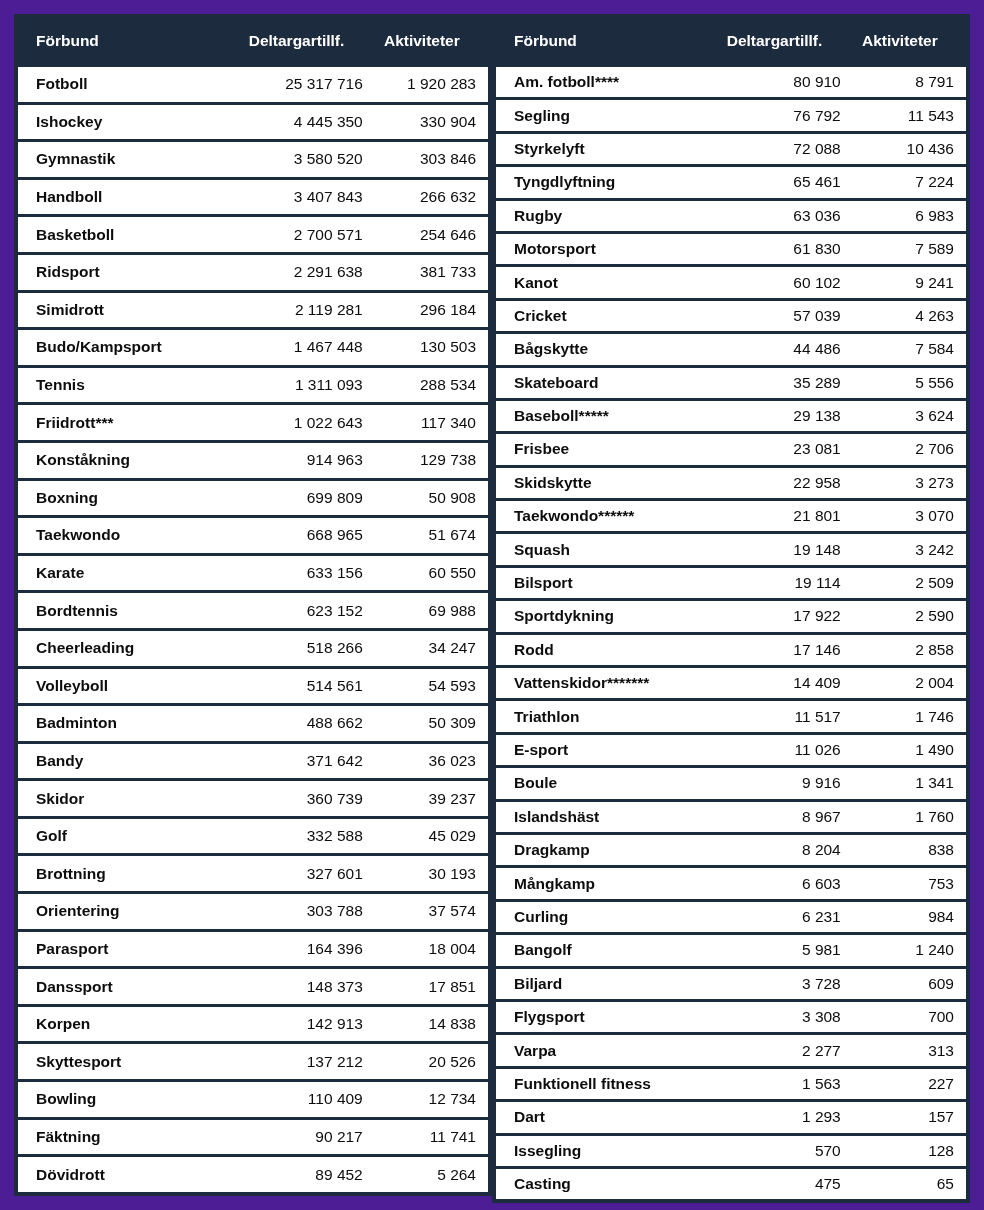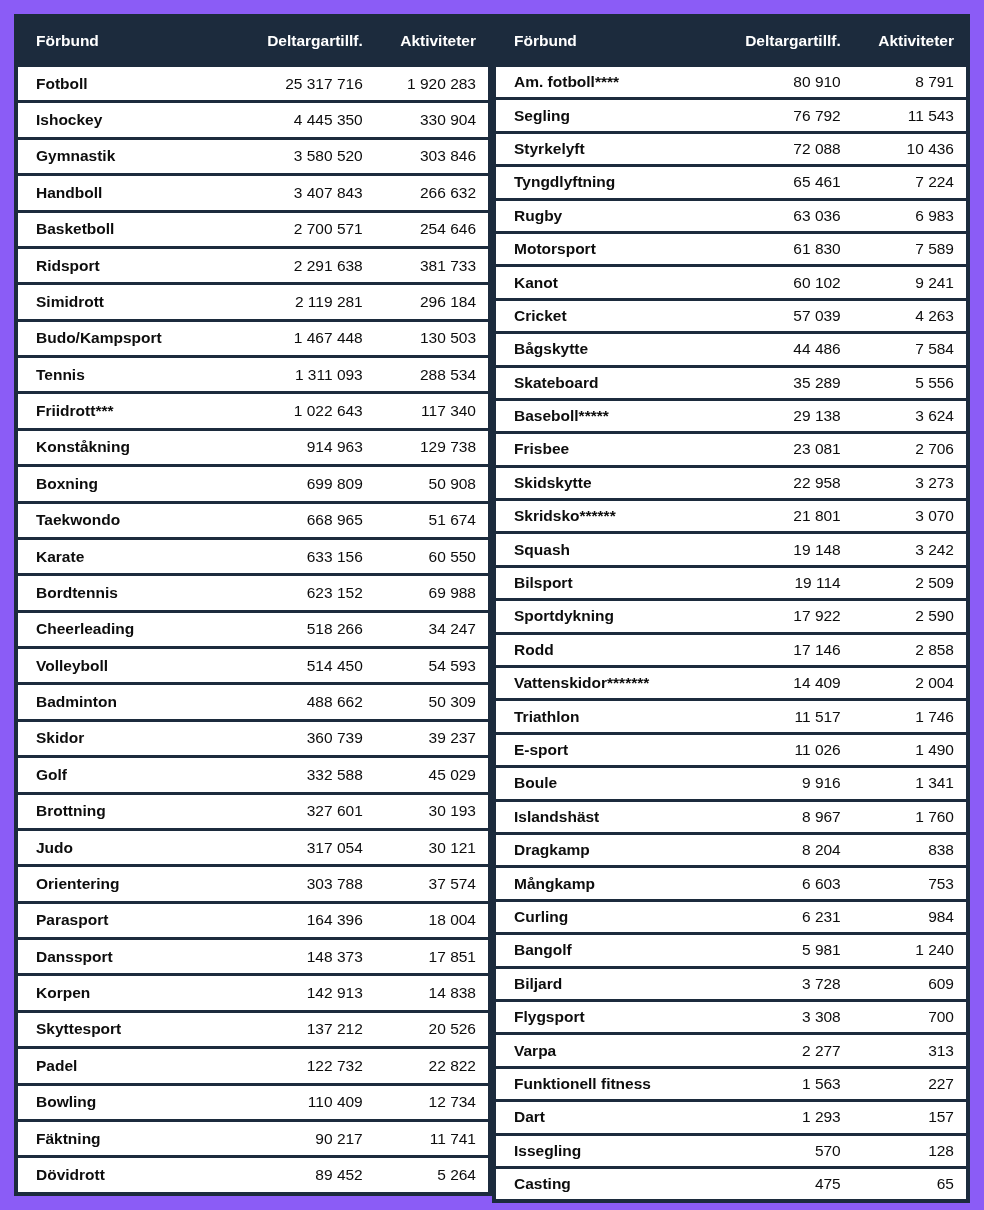--- a/index.html
+++ b/index.html
@@ -7,21 +7,21 @@
     padding: 0;
     background: #ffffff;
     font-family: "Liberation Sans", sans-serif;
   }
   .page {
     box-sizing: border-box;
     width: 984px;
     height: 1210px;
     padding: 14px;
     display: flex;
-    background: #8b5cf6;
+    background: #4c1d95;
   }
   table.stats-table {
     border-collapse: collapse;
     table-layout: fixed;
     flex: 1 1 0;
     width: calc((100% - 9px) / 2);
     border: 4px solid #1c2b3d;
     background: #ffffff;
   }
   table.stats-table col.c-name { width: 45%; }
@@ -35,21 +35,21 @@
     font-size: 15.5px;
     height: 44px;
     vertical-align: middle;
     border-bottom: 3px solid #1c2b3d;
   }
   .stats-table th.col-name {
     text-align: left;
     padding-left: 18px;
   }
   .stats-table th.col-num {
-    text-align: right;
+    text-align: center;
     padding-right: 4px;
   }
   .stats-table th.col-act {
     padding-right: 12px;
   }
 
   .stats-table tbody td {
     border-top: 3px solid #1c2b3d;
     height: 28.4px;
     font-size: 15.5px;
@@ -167,49 +167,49 @@
           <td class="col-num">623 152</td>
           <td class="col-num col-act">69 988</td>
         </tr>
         <tr>
           <td class="col-name">Cheerleading</td>
           <td class="col-num">518 266</td>
           <td class="col-num col-act">34 247</td>
         </tr>
         <tr>
           <td class="col-name">Volleyboll</td>
-          <td class="col-num">514 450</td>
+          <td class="col-num">514 561</td>
           <td class="col-num col-act">54 593</td>
         </tr>
         <tr>
           <td class="col-name">Badminton</td>
           <td class="col-num">488 662</td>
           <td class="col-num col-act">50 309</td>
         </tr>
         <tr>
+          <td class="col-name">Bandy</td>
+          <td class="col-num">371 642</td>
+          <td class="col-num col-act">36 023</td>
+        </tr>
+        <tr>
           <td class="col-name">Skidor</td>
           <td class="col-num">360 739</td>
           <td class="col-num col-act">39 237</td>
         </tr>
         <tr>
           <td class="col-name">Golf</td>
           <td class="col-num">332 588</td>
           <td class="col-num col-act">45 029</td>
         </tr>
         <tr>
           <td class="col-name">Brottning</td>
           <td class="col-num">327 601</td>
           <td class="col-num col-act">30 193</td>
         </tr>
         <tr>
-          <td class="col-name">Judo</td>
-          <td class="col-num">317 054</td>
-          <td class="col-num col-act">30 121</td>
-        </tr>
-        <tr>
           <td class="col-name">Orientering</td>
           <td class="col-num">303 788</td>
           <td class="col-num col-act">37 574</td>
         </tr>
         <tr>
           <td class="col-name">Parasport</td>
           <td class="col-num">164 396</td>
           <td class="col-num col-act">18 004</td>
         </tr>
         <tr>
@@ -219,25 +219,20 @@
         </tr>
         <tr>
           <td class="col-name">Korpen</td>
           <td class="col-num">142 913</td>
           <td class="col-num col-act">14 838</td>
         </tr>
         <tr>
           <td class="col-name">Skyttesport</td>
           <td class="col-num">137 212</td>
           <td class="col-num col-act">20 526</td>
-        </tr>
-        <tr>
-          <td class="col-name">Padel</td>
-          <td class="col-num">122 732</td>
-          <td class="col-num col-act">22 822</td>
         </tr>
         <tr>
           <td class="col-name">Bowling</td>
           <td class="col-num">110 409</td>
           <td class="col-num col-act">12 734</td>
         </tr>
         <tr>
           <td class="col-name">Fäktning</td>
           <td class="col-num">90 217</td>
           <td class="col-num col-act">11 741</td>
@@ -323,21 +318,21 @@
           <td class="col-name">Frisbee</td>
           <td class="col-num">23 081</td>
           <td class="col-num col-act">2 706</td>
         </tr>
         <tr>
           <td class="col-name">Skidskytte</td>
           <td class="col-num">22 958</td>
           <td class="col-num col-act">3 273</td>
         </tr>
         <tr>
-          <td class="col-name">Skridsko******</td>
+          <td class="col-name">Taekwondo******</td>
           <td class="col-num">21 801</td>
           <td class="col-num col-act">3 070</td>
         </tr>
         <tr>
           <td class="col-name">Squash</td>
           <td class="col-num">19 148</td>
           <td class="col-num col-act">3 242</td>
         </tr>
         <tr>
           <td class="col-name">Bilsport</td>

